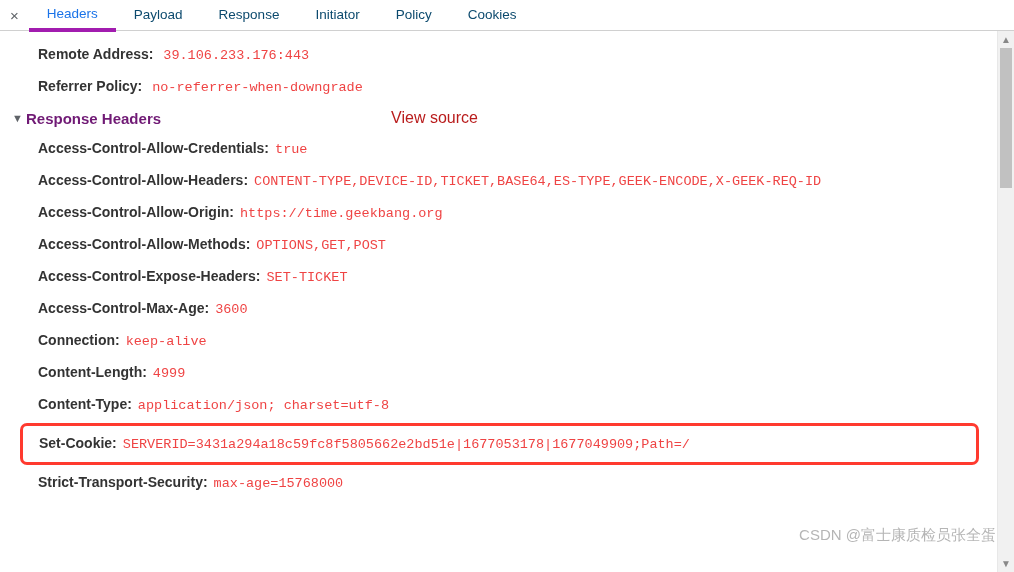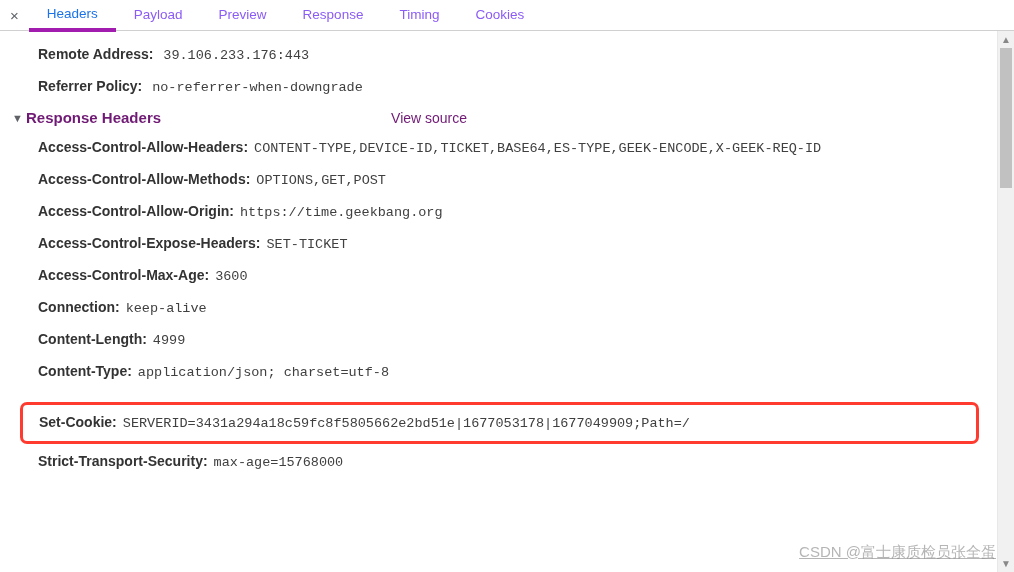--- a/index.html
+++ b/index.html
@@ -28,21 +28,21 @@
     }
     .close-btn {
       font-size: 15px;
       color: #5f6368;
       padding: 0 10px 0 4px;
       cursor: pointer;
       line-height: 1;
     }
     .tab {
       padding: 7px 18px 6px 18px;
-      color: #8b5cf6;
+      color: #0c4a6e;
       cursor: pointer;
       font-size: 13.5px;
       border-bottom: 2px solid transparent;
       line-height: 16px;
     }
     .tab.active {
       color: #1a73e8;
       border-bottom: 4px solid #a21caf;
     }
     .content-wrap {
@@ -87,21 +87,21 @@
       line-height: 22px;
       font-size: 14px;
     }
     .kv-key {
       font-weight: 700;
       color: #333;
       text-align: center;
     }
     .kv-val {
       font-family: Consolas, "Courier New", monospace;
-      color: #404040;
+      color: #ef4444;
       margin-left: 6px;
       font-size: 13.5px;
       word-break: break-all;
     }
     .section {
       padding: 6px 0 6px 12px;
       display: flex;
       align-items: center;
     }
     .section .caret {
@@ -111,58 +111,57 @@
       width: 10px;
       display: inline-block;
     }
     .section .title {
       font-weight: 700;
       font-size: 15px;
       color: #701a75;
     }
     .view-source {
       margin-left: 230px;
-      color: #701a75;
-      font-size: 14px;
+      color: #b91c1c;
+      font-size: 16px;
       font-weight: 400;
     }
     .headers-list .kv-row {
       padding-left: 38px;
     }
     .highlight {
       border: 3px solid #ff3a2f;
       border-radius: 7px;
-      margin: 14px 18px 2px 20px;
+      margin: 2px 18px 2px 20px;
       padding: 2px 0 2px 16px;
     }
     .highlight .kv-row {
       padding-left: 0;
     }
     .watermark {
       position: absolute;
       right: 18px;
-      bottom: 10px;
+      bottom: 27px;
       color: rgba(120,120,120,0.55);
       font-size: 15px;
       font-family: "Microsoft YaHei", sans-serif;
       pointer-events: none;
-      text-decoration: underline;
     }
   </style>
 </head>
 <body>
 
 <div class="container">
   <div class="tab-bar">
     <span class="close-btn">×</span>
     <div class="tab active">Headers</div>
     <div class="tab">Payload</div>
-    <div class="tab">Preview</div>
     <div class="tab">Response</div>
-    <div class="tab">Timing</div>
+    <div class="tab">Initiator</div>
+    <div class="tab">Policy</div>
     <div class="tab">Cookies</div>
   </div>
 
   <div class="content-wrap">
     <div class="content">
 
       <div class="kv-row">
         <span class="kv-key">Remote Address:</span>
         <span class="kv-val">39.106.233.176:443</span>
       </div>
@@ -171,23 +170,24 @@
         <span class="kv-val">no-referrer-when-downgrade</span>
       </div>
 
       <div class="section">
         <span class="caret">▼</span>
         <span class="title">Response Headers</span>
         <span class="view-source">View source</span>
       </div>
 
       <div class="headers-list" id="headers-list">
+          <div class="kv-row"><span class="kv-key">Access-Control-Allow-Credentials:</span><span class="kv-val">true</span></div>
           <div class="kv-row"><span class="kv-key">Access-Control-Allow-Headers:</span><span class="kv-val">CONTENT-TYPE,DEVICE-ID,TICKET,BASE64,ES-TYPE,GEEK-ENCODE,X-GEEK-REQ-ID</span></div>
+          <div class="kv-row"><span class="kv-key">Access-Control-Allow-Origin:</span><span class="kv-val">https://time.geekbang.org</span></div>
           <div class="kv-row"><span class="kv-key">Access-Control-Allow-Methods:</span><span class="kv-val">OPTIONS,GET,POST</span></div>
-          <div class="kv-row"><span class="kv-key">Access-Control-Allow-Origin:</span><span class="kv-val">https://time.geekbang.org</span></div>
           <div class="kv-row"><span class="kv-key">Access-Control-Expose-Headers:</span><span class="kv-val">SET-TICKET</span></div>
           <div class="kv-row"><span class="kv-key">Access-Control-Max-Age:</span><span class="kv-val">3600</span></div>
           <div class="kv-row"><span class="kv-key">Connection:</span><span class="kv-val">keep-alive</span></div>
           <div class="kv-row"><span class="kv-key">Content-Length:</span><span class="kv-val">4999</span></div>
           <div class="kv-row"><span class="kv-key">Content-Type:</span><span class="kv-val">application/json; charset=utf-8</span></div>
           <div class="highlight">
             <div class="kv-row"><span class="kv-key">Set-Cookie:</span><span class="kv-val">SERVERID=3431a294a18c59fc8f5805662e2bd51e|1677053178|1677049909;Path=/</span></div>
           </div>
           <div class="kv-row"><span class="kv-key">Strict-Transport-Security:</span><span class="kv-val">max-age=15768000</span></div>
         </div>

